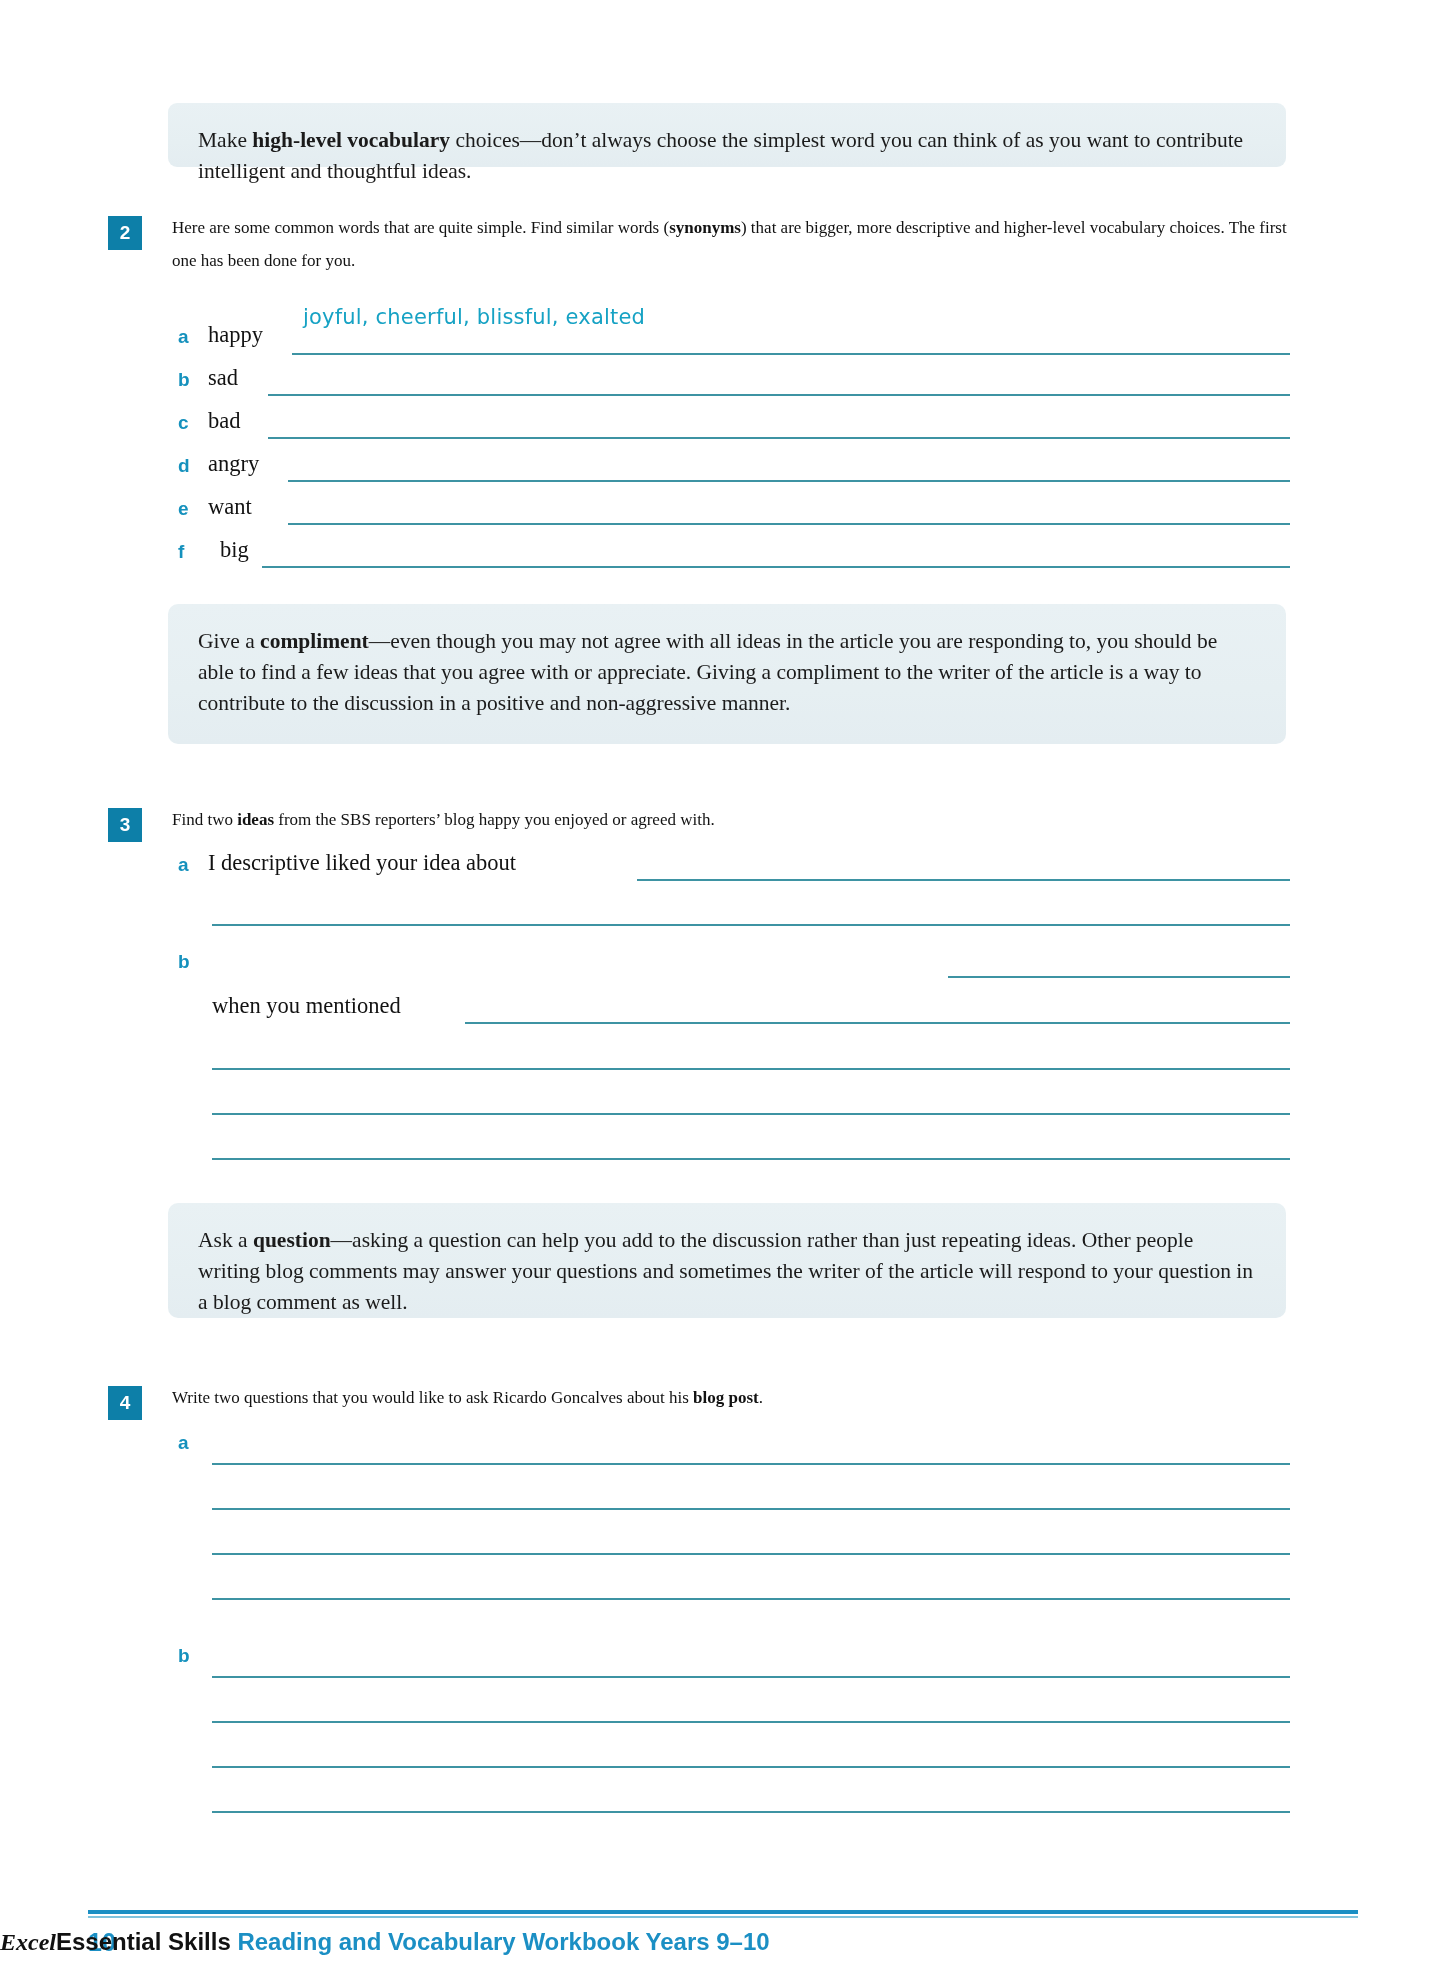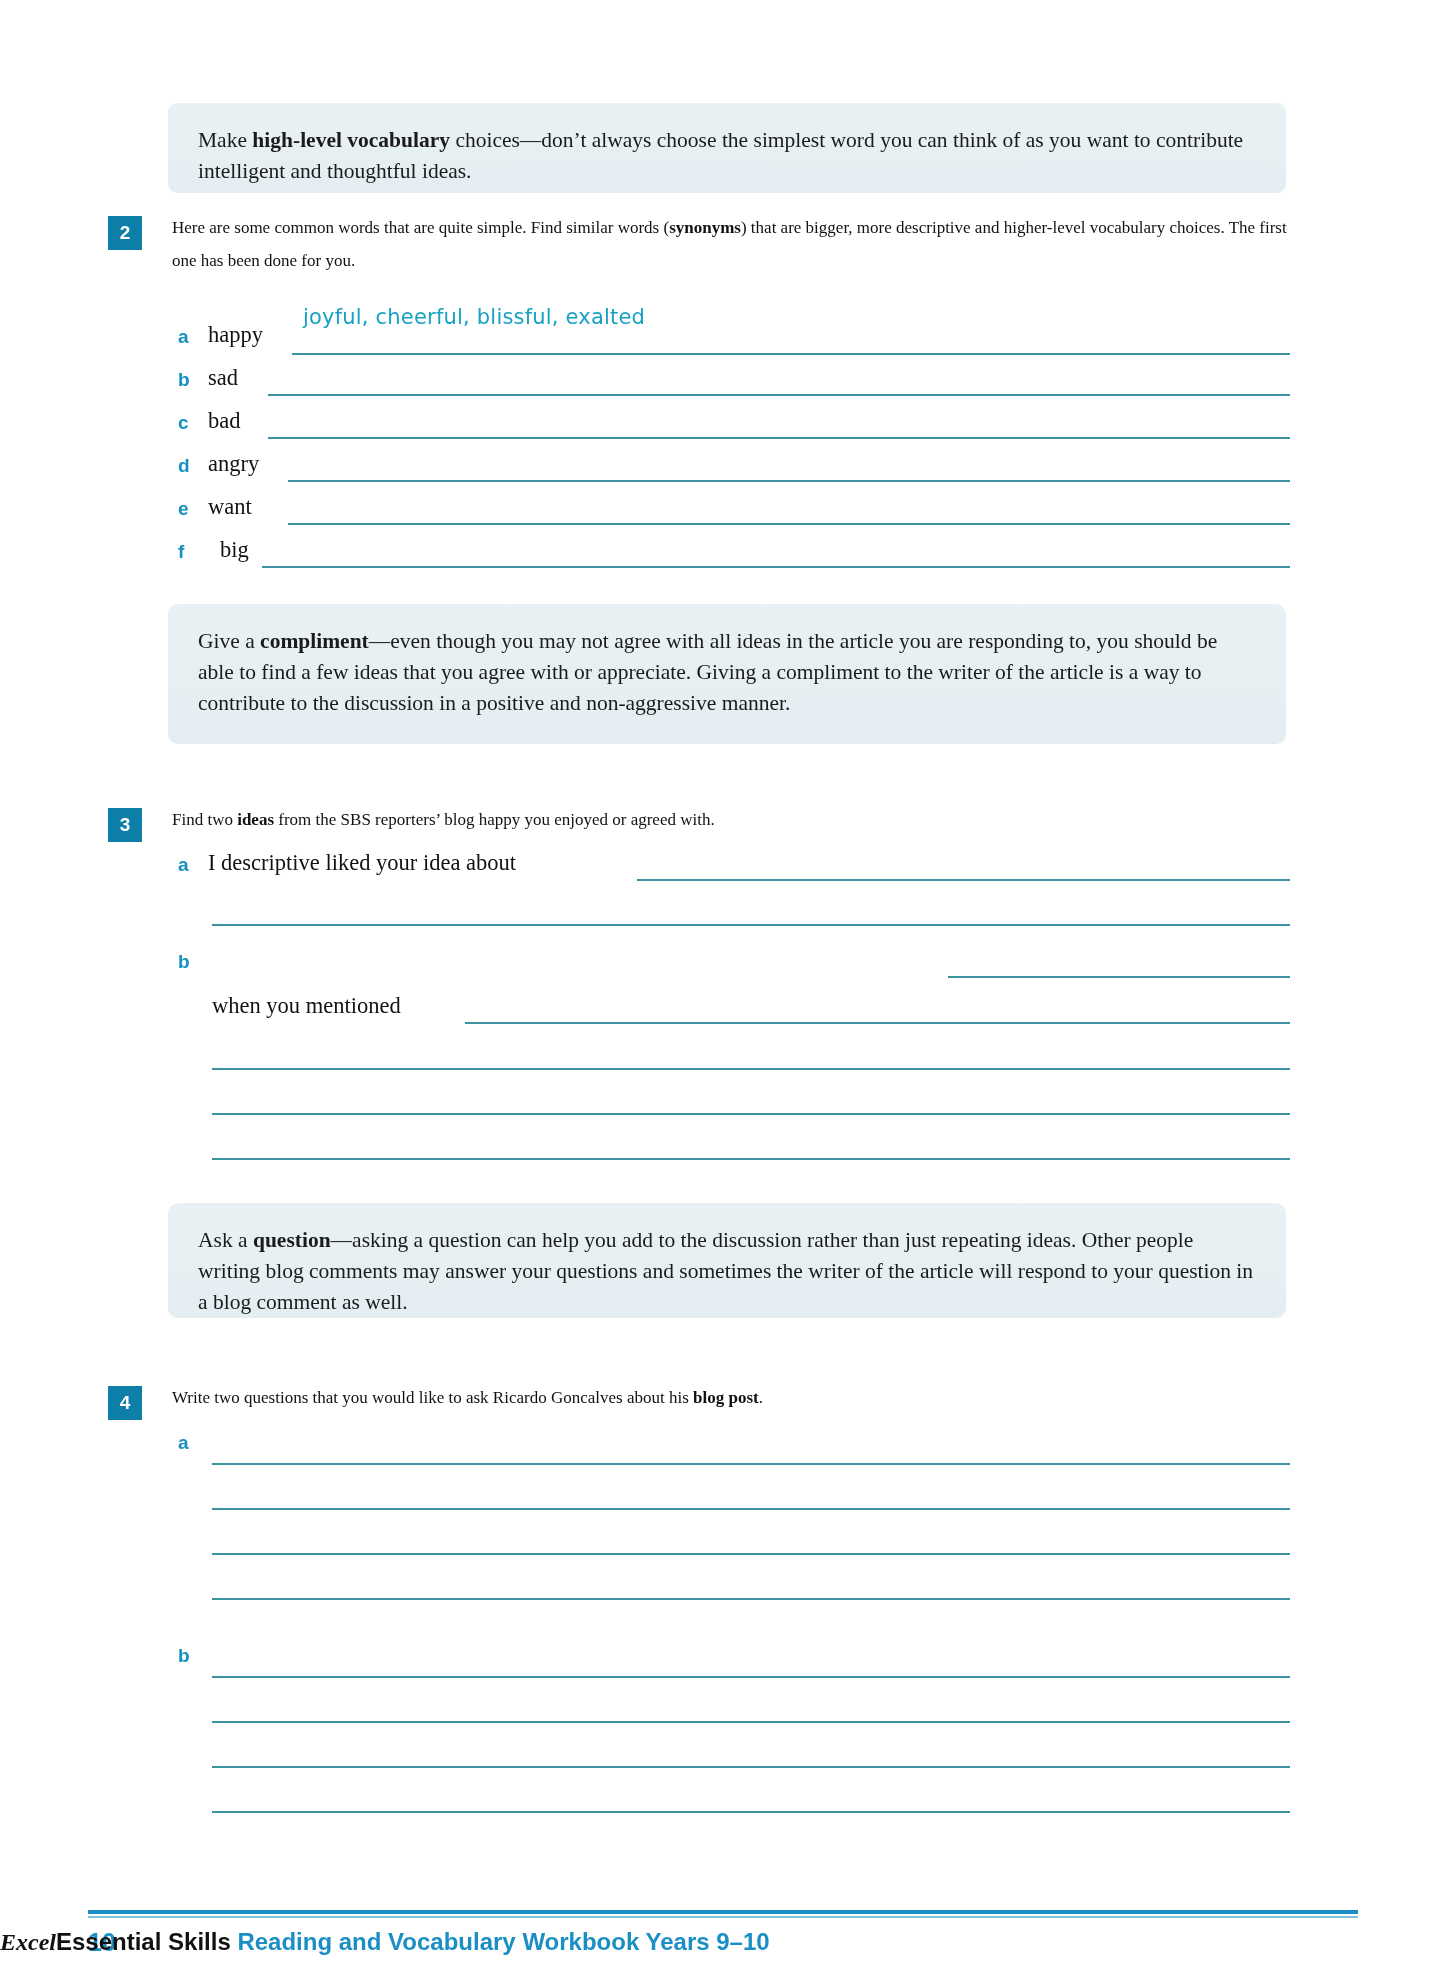--- a/index.html
+++ b/index.html
@@ -139,21 +139,21 @@
     color: #111111;
   }
   .foot-ess { color: #111111; }
   .foot-title { color: #1b8fc4; }
 </style>
 </head>
 <body>
 
 <div class="page">
 
-  <div class="tipbox" style="left:168px; top:103px; width:1118px; height:90px;border-radius:9px;">
+  <div class="tipbox" style="left:168px; top:103px; width:1118px; height:64px;border-radius:9px;">
     <p>
       <span>Make </span><b>high-level vocabulary</b><span> choices—don’t always choose the simplest word you can think of as you want to contribute intelligent and thoughtful ideas.</span>
     </p>
   </div>
 
   <div class="qnum" style="left:108px; top:216px;">2</div>
   <div class="qtext" style="left:172px; top:211px; width:1122px;">
     <span>Here are some common words that are quite simple. Find similar words (</span><b>synonyms</b><span>) that are bigger, more descriptive and higher-level vocabulary choices. The first one has been done for you.</span>
   </div>
 

